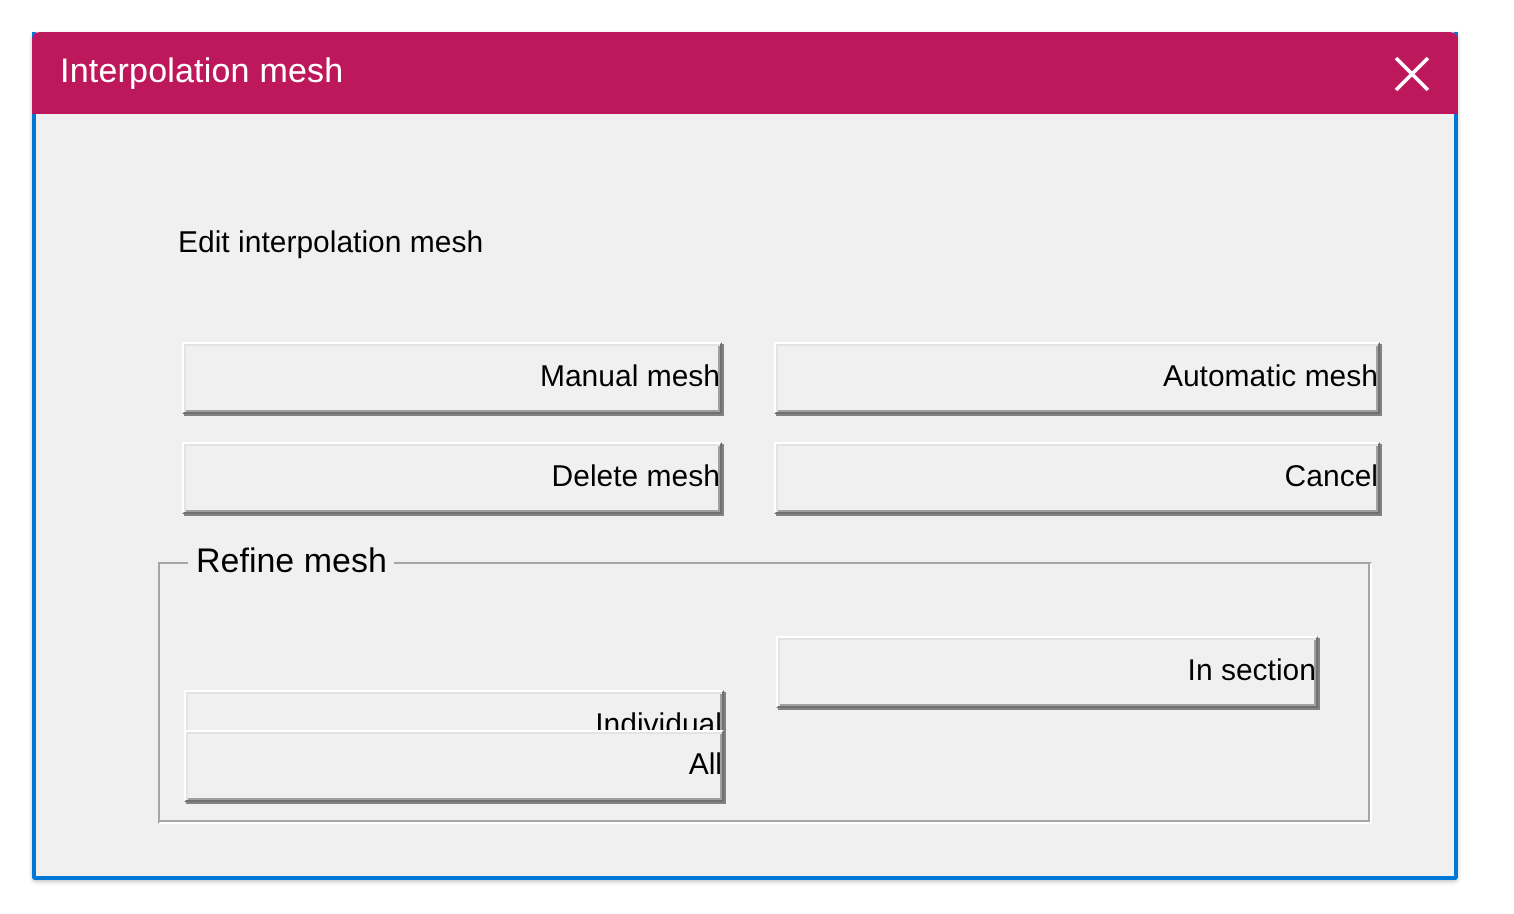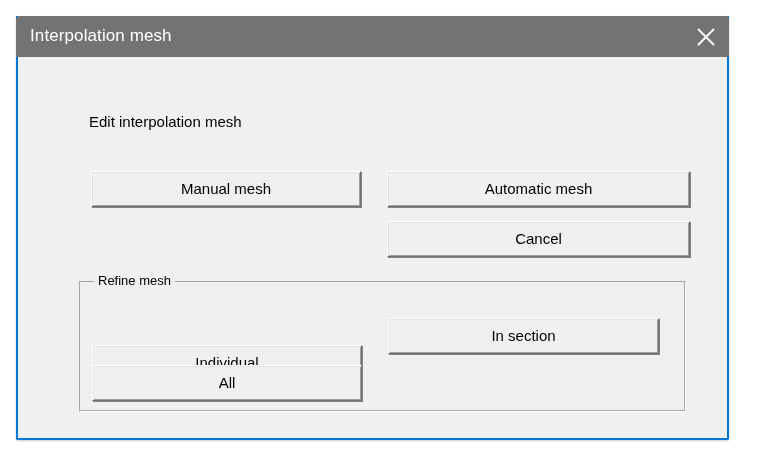--- a/index.html
+++ b/index.html
@@ -31,21 +31,21 @@
     box-shadow: 0 1px 2px rgba(0,0,0,0.22);
   }
 
   
   #titlebar {
     position: absolute;
     left: -2px;
     top: 0;
     width: 713px;
     height: 41px;
-    background: #737373;
+    background: #be185d;
     border-radius: 4px 4px 0 0;
     overflow: hidden;
   }
   #titlebar-text {
     position: absolute;
     left: 14px;
     top: 9px;
     color: #ffffff;
     font-size: 17px;
     line-height: 22px;
@@ -101,21 +101,21 @@
     border: 1px solid #ffffff;
     border-right-color: #707070;
     border-bottom-color: #707070;
     box-shadow: inset 1px 1px 0 #e3e3e3,
                 inset -1px -1px 0 #a0a0a0,
                 1px 1px 0 #828282;
     color: #000000;
     font-family: "Liberation Sans", sans-serif;
     font-size: 15px;
     line-height: 34px;
-    text-align: center;
+    text-align: right;
     white-space: nowrap;
     cursor: default;
     padding: 0;
     overflow: hidden;
   }
   .btn-col-left  { left: 73px;  width: 270px; }
   .btn-col-right { left: 369px; width: 303px; }
 
   #btn-manual    { top: 114px; }
   #btn-automatic { top: 114px; }
@@ -134,21 +134,21 @@
     border-right-color: #ffffff;
     border-bottom-color: #ffffff;
     box-shadow: inset -1px -1px 0 #a6a6a6;
   }
   #groupbox-label {
     position: absolute;
     left: 14px;
     top: -10px;
     background: #f0f0f0;
     padding: 0 4px;
-    font-size: 13px;
+    font-size: 17px;
     line-height: 18px;
     color: #000000;
     white-space: nowrap;
     user-select: none;
   }
   .btn-grp-left  { left: 12px;  width: 270px; }
   .btn-grp-right { left: 308px; width: 271px; }
   #btn-individual { top: 30px; margin-top: 33px; }
   #btn-insection  { top: 36px; }
   #btn-all        { top: 83px; }
@@ -171,20 +171,21 @@
   </div>
 
   <div id="client">
 
     <div class="wlabel" id="edit-label">Edit interpolation mesh</div>
 
     <button class="btn btn-col-left" id="btn-manual">Manual mesh</button>
 
     <button class="btn btn-col-right" id="btn-automatic">Automatic mesh</button>
 
+    <button class="btn btn-col-left" id="btn-delete">Delete mesh</button>
 
     <button class="btn btn-col-right" id="btn-cancel">Cancel</button>
 
     <div id="groupbox">
       <div id="groupbox-label">Refine mesh</div>
 
       <button class="btn btn-grp-left" id="btn-individual">Individual</button>
 
       <button class="btn btn-grp-right" id="btn-insection">In section</button>
 

